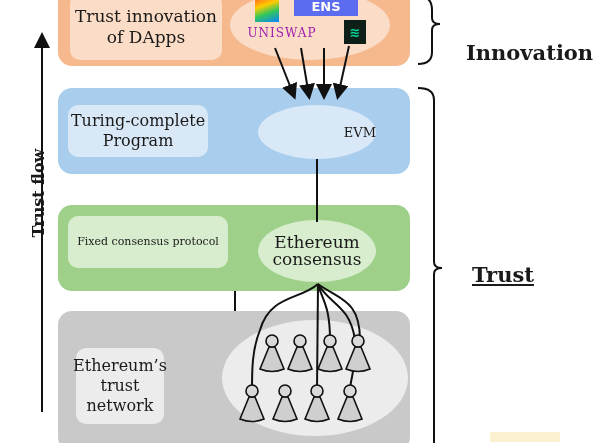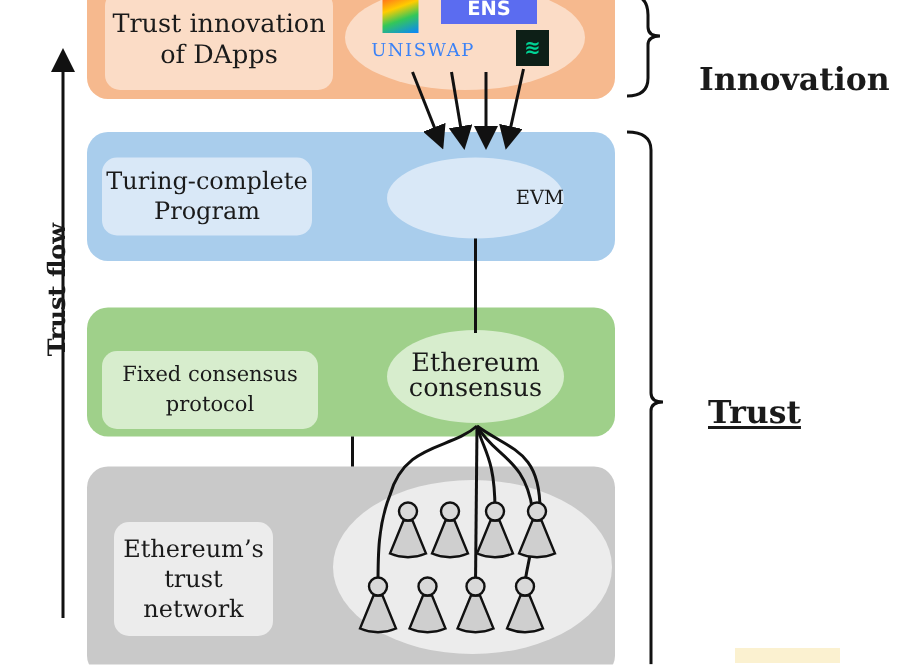--- a/index.html
+++ b/index.html
@@ -5,34 +5,34 @@
   html, body { margin:0; padding:0; background:#ffffff; }
   body { width:600px; height:443px; position:relative; overflow:hidden; font-family:"DejaVu Serif", serif; color:#1a1a1a; }
   .layer { position:absolute; border-radius:14px; }
   .innov { left:58px; top:-14px; width:352px; height:80px; background:#f6b98e; }
   .evm-layer { left:58px; top:88px; width:352px; height:86px; background:#a9cdec; }
   .cons-layer { left:58px; top:205px; width:352px; height:86px; background:#9fd08a; }
   .net-layer { left:58px; top:311px; width:352px; height:140px; background:#c9c9c9; }
   .inner-box { position:absolute; border-radius:10px; display:flex; align-items:center; justify-content:center; text-align:center; font-size:16px; line-height:20px; }
   .ib-innov { left:70px; top:-6px; width:152px; height:66px; background:#fbdcc6; font-size:17px; line-height:21px; }
   .ib-evm { left:68px; top:105px; width:140px; height:52px; background:#d9e8f7; font-size:16px; }
-  .ib-cons { left:68px; top:234px; width:144px; height:52px; background:#d7edcd; font-size:14px; }
-  .ib-net { left:76px; top:348px; width:106px; height:76px; background:#ececec; font-size:16px; line-height:20px; }
+  .ib-cons { left:68px; top:216px; width:160px; height:52px; background:#d7edcd; font-size:11px; }
+  .ib-net { left:76px; top:348px; width:88px; height:76px; background:#ececec; font-size:16px; line-height:20px; }
   .ellipse { position:absolute; border-radius:50%; display:flex; align-items:center; justify-content:flex-end; text-align:center; }
   .el-innov { left:230px; top:-10px; width:160px; height:70px; background:#fbdcc6; }
   .el-evm { left:258px; top:105px; width:118px; height:54px; background:#d9e8f7; font-size:13px; }
   .el-cons { left:258px; top:220px; width:118px; height:62px; background:#d7edcd; font-size:17px; line-height:17px; }
   .el-net { left:222px; top:320px; width:186px; height:116px; background:#ececec; }
   .brace-label { position:absolute; font-weight:bold; font-size:21px; font-family:"DejaVu Serif", serif; }
   .lbl-innov { left:466px; top:12px;margin-top:28px; }
   .lbl-trust { left:472px; top:262px;text-decoration:underline; }
   .trustflow { position:absolute; left:-2px; top:188px; width:80px; transform:rotate(-90deg); font-size:16px; font-weight:bold; text-align:center; white-space:nowrap; }
   .logo { position:absolute; display:flex; align-items:center; justify-content:center; font-family:"DejaVu Sans", sans-serif; font-weight:bold; }
   .logo-ens { left:294px; top:-4px; width:64px; height:20px; background:#5b6cf0; color:#fff; font-size:13px; }
-  .logo-uni { left:240px; top:26px; width:84px; height:14px; color:#3b82f6; font-size:12px; font-family:"DejaVu Serif", serif; font-weight:normal; letter-spacing:1px; }
+  .logo-uni { left:240px; top:26px; width:84px; height:14px; color:#a21caf; font-size:12px; font-family:"DejaVu Serif", serif; font-weight:normal; letter-spacing:1px; }
   .logo-comp { left:344px; top:20px; width:22px; height:24px; background:#0d1f17; color:#00d395; font-size:13px; }
   .logo-rainbow { left:255px; top:-6px; width:24px; height:28px; background:linear-gradient(160deg,#ff3b30 0%,#ffcc00 40%,#34c759 65%,#0a84ff 100%); }
   .watermark { position:absolute; left:490px; top:432px; width:70px; height:10px; background:#f8e7b0; opacity:0.6; }
   svg.overlay { position:absolute; left:0; top:0; }
 </style>
 </head>
 <body>
 
 <div class="layer innov"></div>
 <div class="layer evm-layer"></div>

